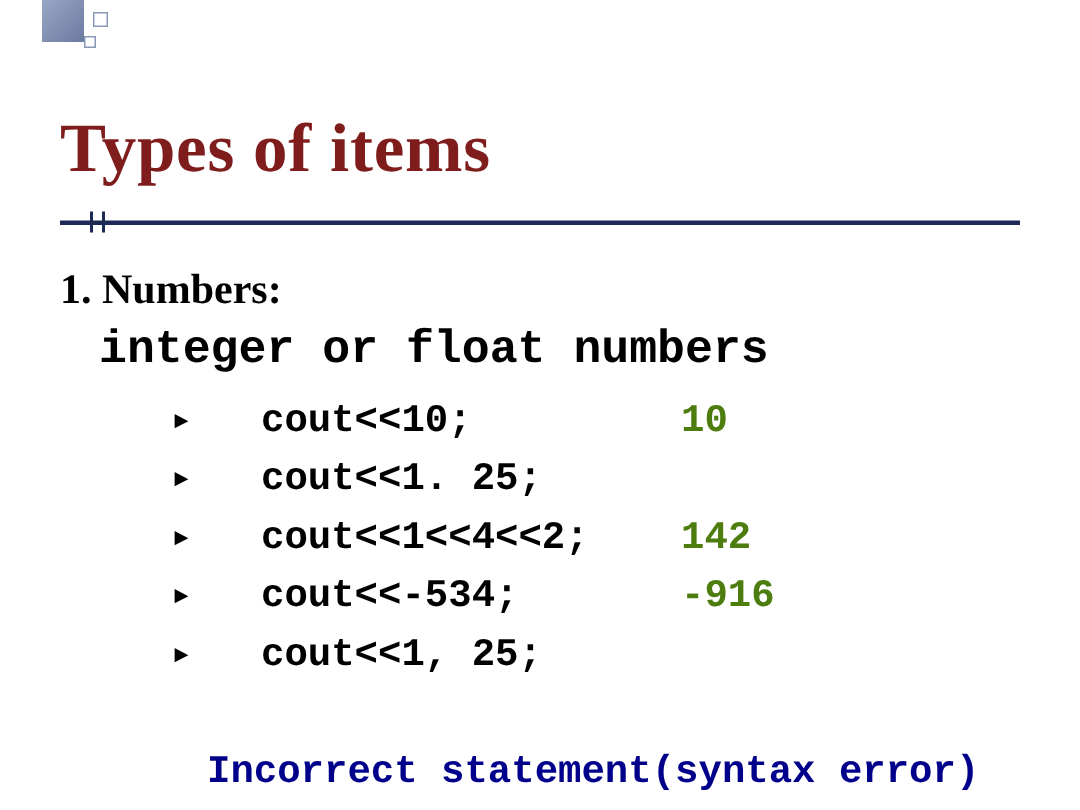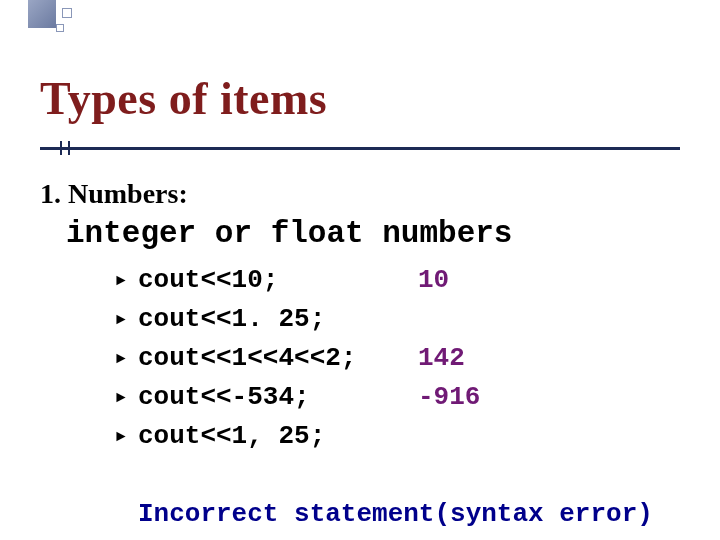--- a/index.html
+++ b/index.html
@@ -100,23 +100,24 @@
   .item .bullet {
     flex: 0 0 22px;
     font-size: 16px;
     color: #000;
     margin-top: 8px;
   }
   .item .code {
     flex: 0 0 280px;
     white-space: pre;
     color: #000;
+    margin-left: 36px;
   }
   .item .out {
-    color: #701a75;
+    color: #4d7c0f;
     white-space: pre;
   }
   .errline {
     font-family: "Courier New", monospace;
     font-weight: 700;
     font-size: 26px;
     color: #00008b;
     margin-left: 98px;
     white-space: pre;
     margin-top: 41px;

